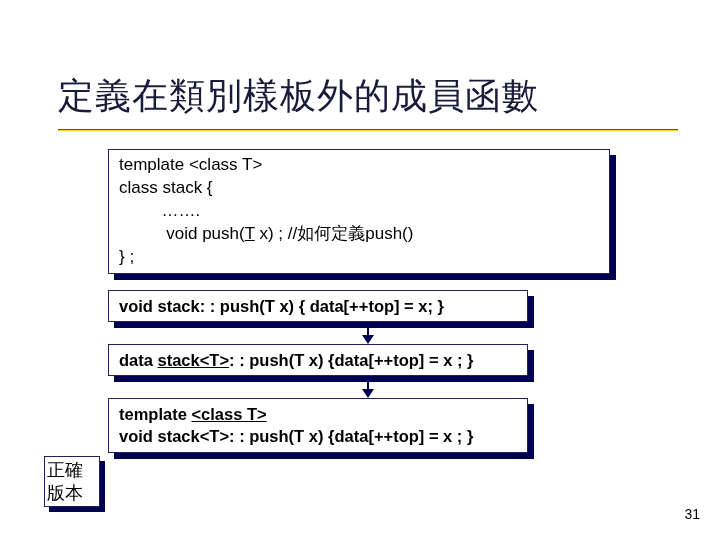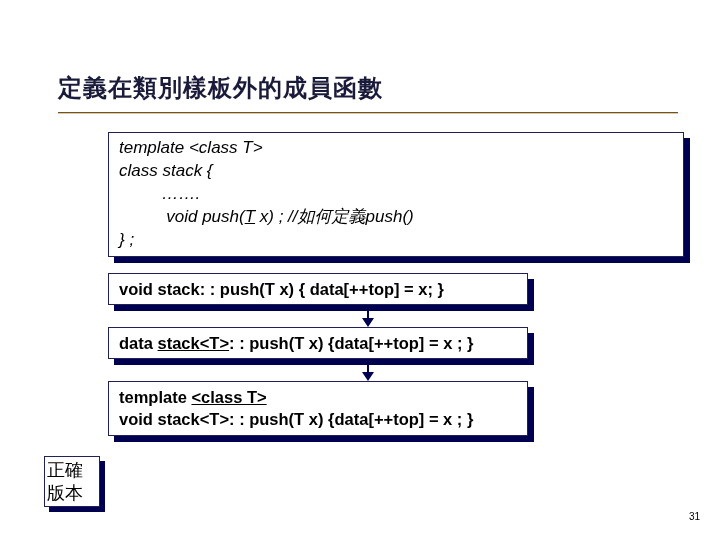--- a/index.html
+++ b/index.html
@@ -5,22 +5,22 @@
   * { margin: 0; padding: 0; box-sizing: border-box; }
   body {
     width: 720px;
     height: 540px;
     background: #ffffff;
     font-family: "Microsoft JhengHei", "PMingLiU", Arial, sans-serif;
     position: relative;
     overflow: hidden;
   }
   .slide-title {
-    font-size: 24px;
-    font-weight: bold;
+    font-size: 36px;
+    font-weight: normal;
     color: #1a1a3a;
     padding: 72px 0 8px 58px;
     letter-spacing: 1px;
   }
   .title-underline {
     height: 2px;
     margin: 0 42px 0 58px;
   }
   .title-underline .top { height: 1px; background: #4d4d99; }
   .title-underline .bot { height: 1px; background: #ffcc33; }
@@ -48,21 +48,21 @@
     padding: 4px 10px;
     z-index: 1;
     font-family: "Verdana", "Arial", sans-serif;
     font-size: 17px;
     line-height: 1.35;
     color: #000;
     white-space: pre;
   }
   .code-box.bold .front { font-weight: bold; font-size: 16.5px; }
 
-  .box1 { width: 576px; font-style: italic; }
+  .box1 { width: 502px; }
   .box2, .box3, .box4 { width: 420px; }
 
   .anno-u { text-decoration: underline; }
 
   .arrow {
     width: 20px;
     margin: 0 0 0 250px;
     line-height: 0;
   }
   .arrow-shaft {
@@ -98,21 +98,21 @@
     font-size: 18px;
     line-height: 1.25;
     padding: 2px 2px;
     font-family: "Microsoft JhengHei", "PMingLiU", sans-serif;
   }
 
   .page-num {
     position: absolute;
     right: 20px;
     bottom: 18px;
-    font-size: 10px;
+    font-size: 14px;
     color: #000;
     font-family: Arial, sans-serif;
   }
 </style>
 </head>
 <body>
 
 <div class="slide-title">定義在類別樣板外的成員函數</div>
 <div class="title-underline">
   <div class="top"></div>

